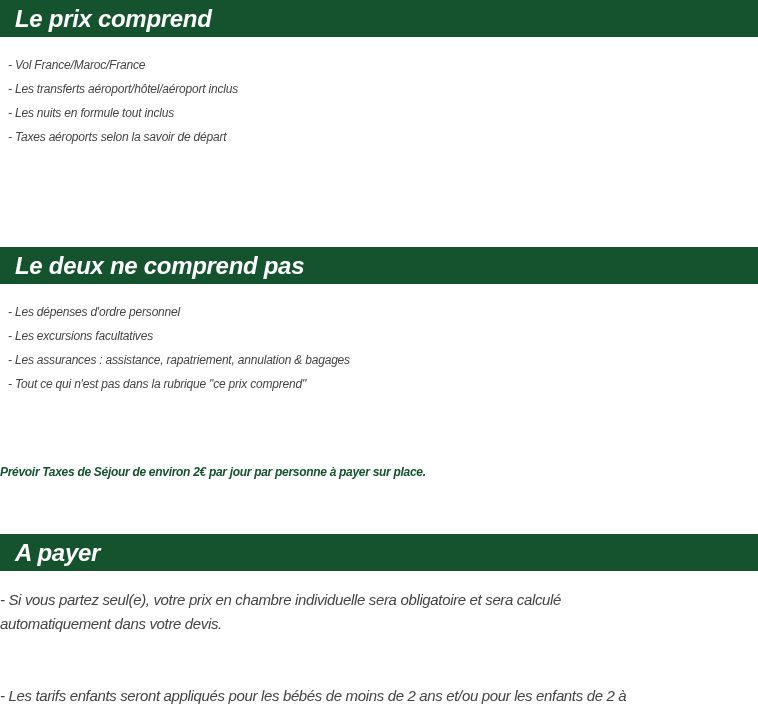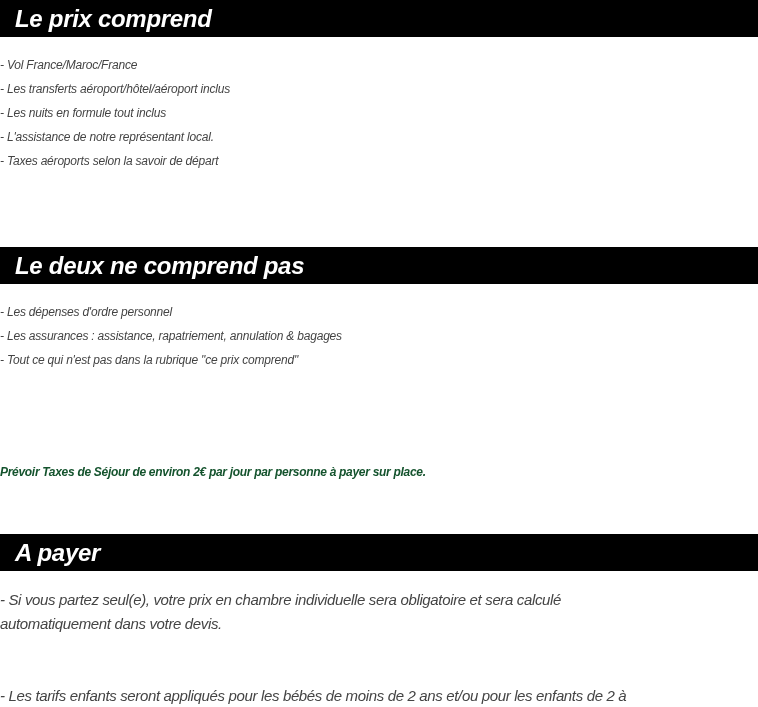--- a/index.html
+++ b/index.html
@@ -13,21 +13,21 @@
       overflow: hidden;
       font-family: "DejaVu Sans", "Liberation Sans", sans-serif;
       color: #444444;
       position: relative;
     }
     .section-header {
       position: absolute;
       left: 0;
       width: 758px;
       height: 37px;
-      background: #000000;
+      background: #14532d;
       box-sizing: border-box;
     }
     .section-header h2 {
       margin: 0;
       padding-left: 15px;
       font-family: "Liberation Sans", sans-serif;
       font-style: italic;
       font-weight: bold;
       font-size: 24px;
       line-height: 37px;
@@ -43,20 +43,21 @@
     }
     .list li {
       font-family: "Liberation Sans", sans-serif;
       font-style: italic;
       font-size: 12px;
       line-height: 24px;
       height: 24px;
       color: #444444;
       white-space: nowrap;
       letter-spacing: -0.2px;
+      margin-left: 8px;
     }
     .note {
       position: absolute;
       left: 0;
       margin: 0;
       font-family: "Liberation Sans", sans-serif;
       font-style: italic;
       font-weight: bold;
       font-size: 12px;
       line-height: 16px;
@@ -80,29 +81,29 @@
 </head>
 <body>
 
 <div class="section-header" style="top:0;">
   <h2>Le prix comprend</h2>
 </div>
 <ul class="list" style="top:53px;">
   <li>- Vol France/Maroc/France</li>
   <li>- Les transferts aéroport/hôtel/aéroport inclus</li>
   <li>- Les nuits en formule tout inclus</li>
-  <li>- L'assistance de notre représentant local.</li>
   <li>- Taxes aéroports selon la savoir de départ</li>
 </ul>
 
 <div class="section-header" style="top:247px;">
   <h2>Le deux ne comprend pas</h2>
 </div>
 <ul class="list" style="top:300px;">
   <li>- Les dépenses d'ordre personnel</li>
+  <li>- Les excursions facultatives</li>
   <li>- Les assurances : assistance, rapatriement, annulation &amp; bagages</li>
   <li>- Tout ce qui n'est pas dans la rubrique "ce prix comprend"</li>
 </ul>
 <p class="note" style="top:464px;">Prévoir Taxes de Séjour de environ 2€ par jour par personne à payer sur place.</p>
 
 <div class="section-header" style="top:534px;">
   <h2>A payer</h2>
 </div>
 <p class="para" style="top:588px;">- Si vous partez seul(e), votre prix en chambre individuelle sera obligatoire et sera calculé automatiquement dans votre devis.</p>
 <p class="para" style="top:636px;margin-top:48px;">- Les tarifs enfants seront appliqués pour les bébés de moins de 2 ans et/ou pour les enfants de 2 à moins de 12 ans, partageant la chambre de deux adultes. Attention : les réductions enfants et bébés ne sont pas applicables dans le cadre de tarifs promotionnels.</p>

